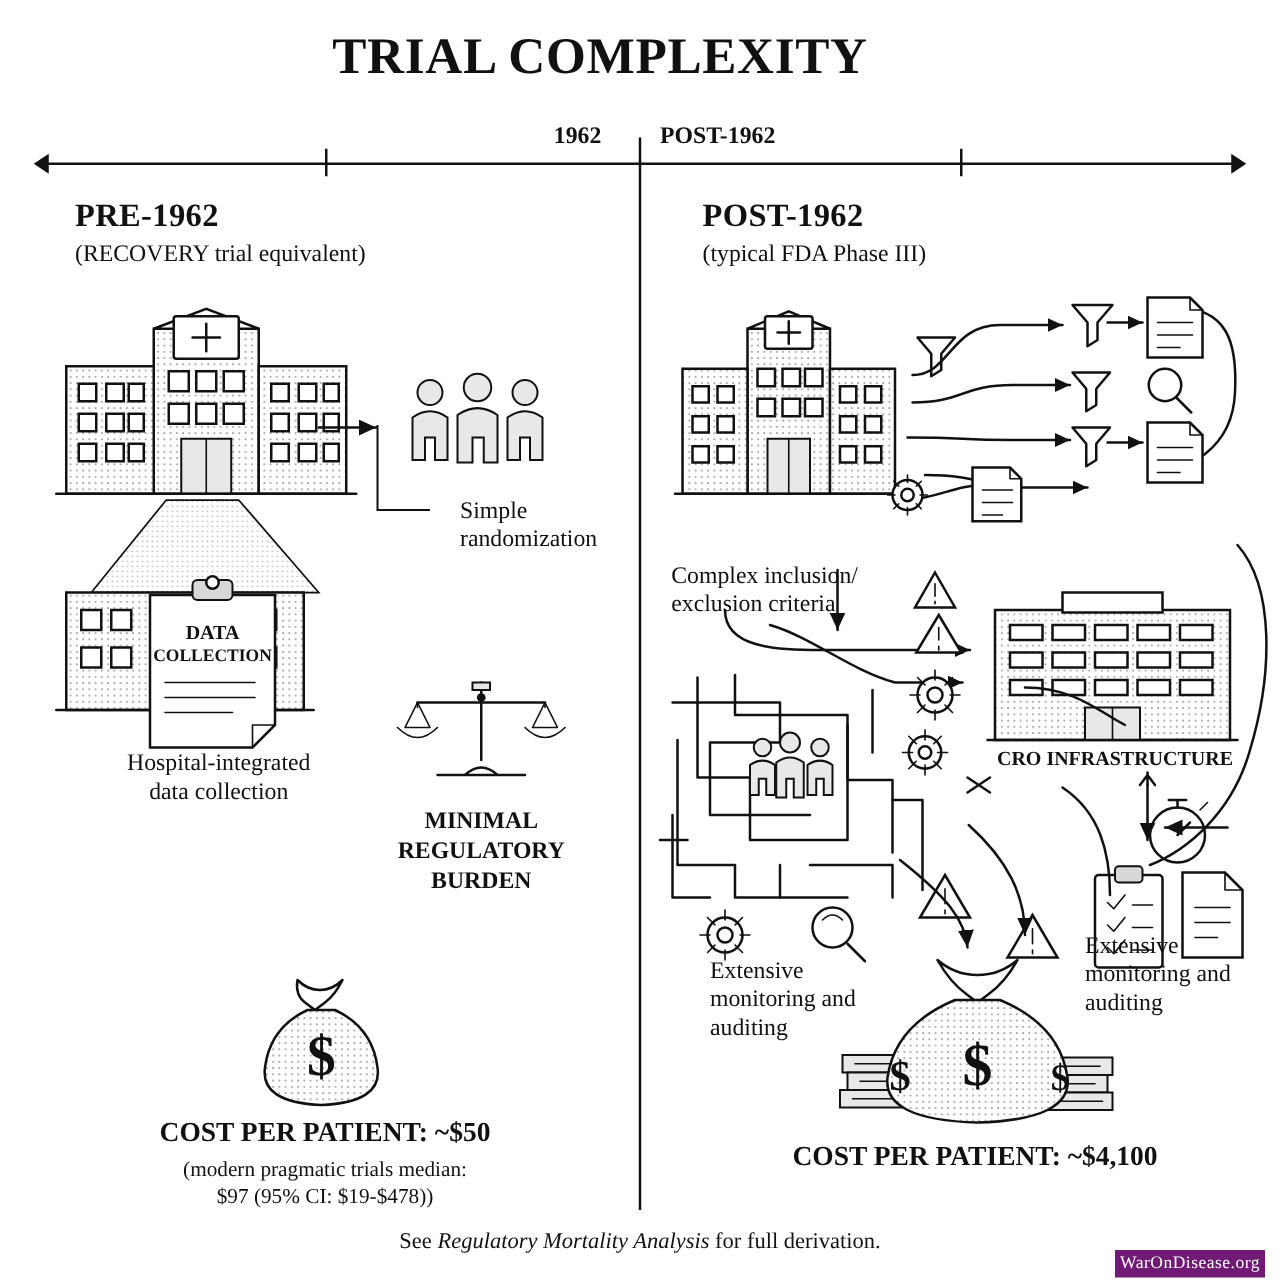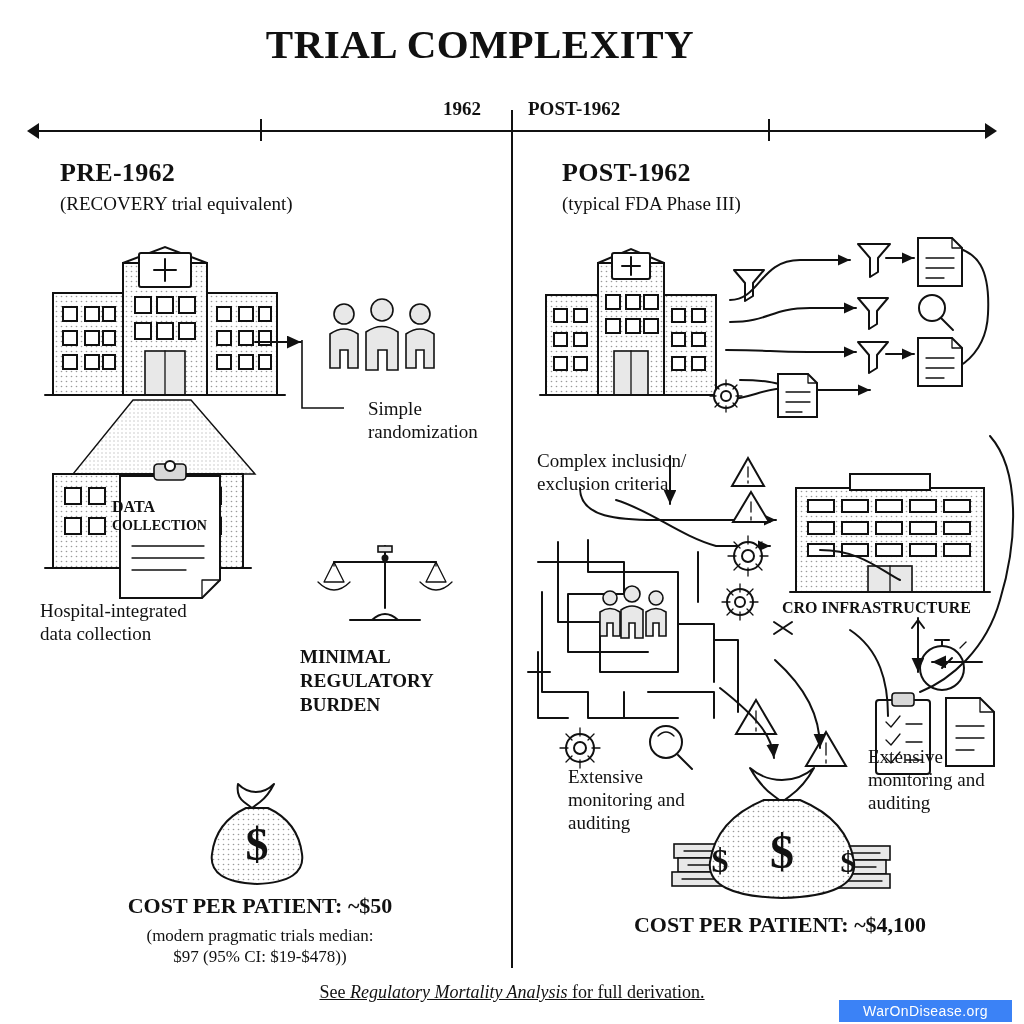--- a/index.html
+++ b/index.html
@@ -49,38 +49,38 @@
   }
 
   
   .col-head{position:absolute;text-align:left;}
   .col-head .h1{font-size:26px;font-weight:bold;letter-spacing:.3px;}
   .col-head .h2{font-size:19px;margin-top:5px;}
   .col-head.left{left:60px;top:158px;width:400px;}
   .col-head.right{left:562px;top:158px;width:400px;}
 
   
-  .cap{position:absolute;font-size:19px;line-height:1.2;}
+  .cap{position:absolute;font-size:19px;line-height:1.2;text-align:center;}
   .cap.bold{font-weight:bold;}
   .cap.left-al{text-align:left;}
 
   
   .cost{position:absolute;font-size:22px;font-weight:bold;text-align:center;}
   .cost-sub{position:absolute;font-size:17px;text-align:center;line-height:1.25;}
 
   
   .footer{
-    position:absolute;left:0;top:982px;width:1024px;text-align:center;font-size:18px;text-decoration:underline;
+    position:absolute;left:0;top:982px;width:1024px;text-align:center;font-size:18px;
   }
   .footer i{font-style:italic;}
   .watermark{
     position:absolute;right:12px;top:1000px;
-    background:#3b82f6;color:#fff;font-size:14px;
-    padding:3px 24px;letter-spacing:.4px;
-    font-family:Liberation Sans, sans-serif;
+    background:#701a75;color:#fff;font-size:14px;
+    padding:3px 4px;letter-spacing:.4px;
+    font-family:Liberation Serif, serif;
   }
 
   
   svg.art{position:absolute;overflow:visible;}
   .ln{fill:none;stroke:#111;stroke-width:2;stroke-linecap:round;stroke-linejoin:round;}
   .ln-thin{fill:none;stroke:#111;stroke-width:1.3;stroke-linecap:round;stroke-linejoin:round;}
   .fillw{fill:#ffffff;stroke:#111;stroke-width:2;}
   .fillg{fill:#e8e8e8;stroke:#111;stroke-width:1.6;}
   .fillgg{fill:#d8d8d8;stroke:#111;stroke-width:1.6;}
   .fillk{fill:#111;stroke:none;}

